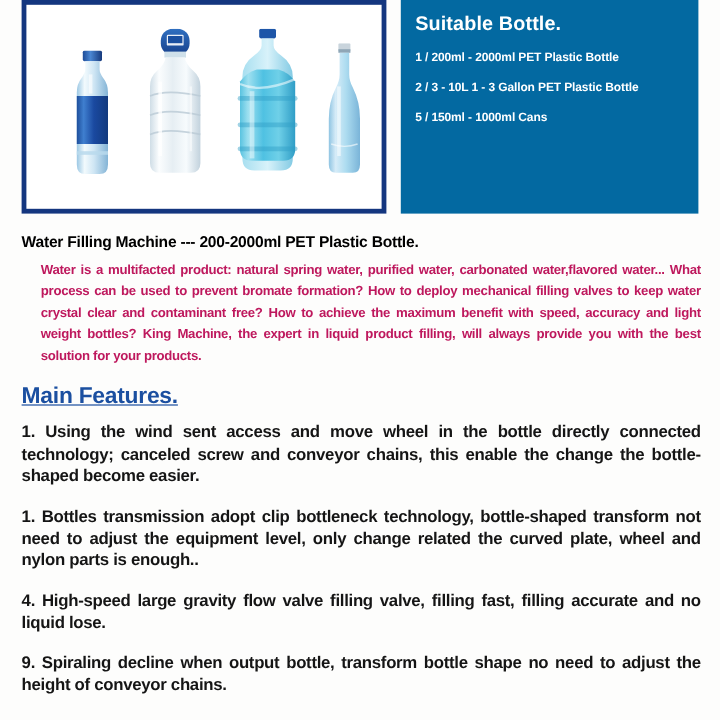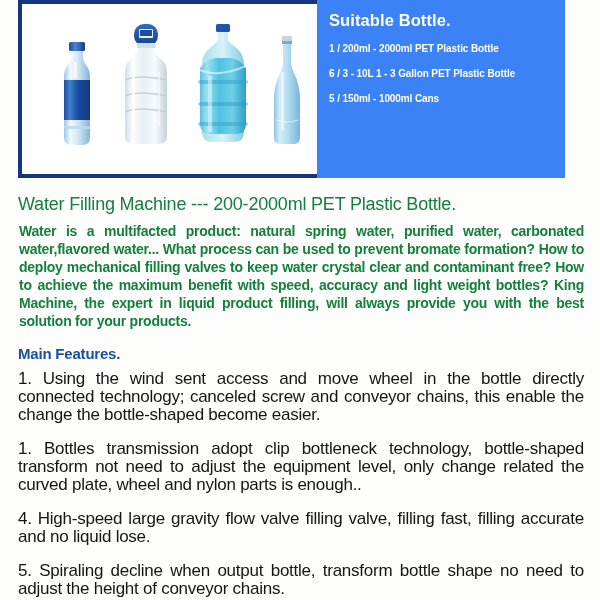--- a/index.html
+++ b/index.html
@@ -52,25 +52,25 @@
   
   .b2 { left: 96px; width: 56px; height: 122px; }
   
   .b3 { left: 170px; width: 62px; height: 122px; }
   
   .b4 { left: 248px; width: 34px; height: 110px; }
 
   
   .spec-panel {
     position: absolute;
-    left: 317px;
+    left: 334px;
     top: 0px;
     width: 248px;
     height: 178px;
-    background: #3b82f6;
+    background: #0369a1;
     box-sizing: border-box;
     padding: 8px 10px 0 12px;
   }
 
   .spec-title {
     color: #ffffff;
     font-size: 16.5px;
     font-weight: bold;
     letter-spacing: 0.1px;
     margin: 3px 0 13px 0;
@@ -87,49 +87,50 @@
 
   
   .content {
     position: absolute;
     left: 18px;
     top: 194px;
     width: 566px;
   }
 
   .section-heading {
-    color: #15803d;
-    font-size: 18px;
-    font-weight: normal;
+    color: #000000;
+    font-size: 13px;
+    font-weight: bold;
     letter-spacing: -0.2px;
     margin: 0 0 7px 0;
   }
 
   .body-paragraph {
-    color: #15803d;
-    font-size: 14px;
+    color: #be185d;
+    font-size: 11px;
     font-weight: bold;
     line-height: 18.1px;
     letter-spacing: -0.25px;
-    margin: 0 0 14px 1px;
+    margin: 0 0 14px 16px;
     text-align: justify;
   }
 
   .feature-heading {
     color: #1b4fa0;
-    font-size: 15px;
+    font-size: 19px;
     font-weight: bold;
     letter-spacing: -0.2px;
     margin: 9px 0 8px 0;
+    text-decoration: underline;
   }
 
   .feature-item {
     color: #151515;
-    font-size: 17px;
-    font-weight: normal;
+    font-size: 14px;
+    font-weight: bold;
     line-height: 18.1px;
     letter-spacing: -0.25px;
     margin: 0 0 16px 0;
     text-align: justify;
   }
 </style>
 </head>
 <body>
 
 <div class="top-section">
@@ -230,31 +231,31 @@
         <path d="M6 84 q11 4 22 0" stroke="#ffffff" stroke-width="1.2" fill="none" opacity="0.6"></path>
         <rect x="11" y="36" width="3" height="58" fill="#ffffff" opacity="0.55"></rect>
       </svg>
 
     </div>
   </div>
 
   <div class="spec-panel">
     <div class="spec-title">Suitable Bottle.</div>
     <div class="spec-item">1 / 200ml - 2000ml PET Plastic Bottle</div>
-    <div class="spec-item">6 / 3 - 10L 1 - 3 Gallon PET Plastic Bottle</div>
+    <div class="spec-item">2 / 3 - 10L 1 - 3 Gallon PET Plastic Bottle</div>
     <div class="spec-item">5 / 150ml - 1000ml Cans</div>
   </div>
 
 </div>
 
 <div class="content">
 
   <h2 class="section-heading">Water Filling Machine --- 200-2000ml PET Plastic Bottle.</h2>
   <p class="body-paragraph">Water is a multifacted product: natural spring water, purified water, carbonated water,flavored water... What process can be used to prevent bromate formation? How to deploy mechanical filling valves to keep water crystal clear and contaminant free? How to achieve the maximum benefit with speed, accuracy and light weight bottles? King Machine, the expert in liquid product filling, will always provide you with the best solution for your products.</p>
 
   <h2 class="feature-heading">Main Features.</h2>
 
   <p class="feature-item">1. Using the wind sent access and move wheel in the bottle directly connected technology; canceled screw and conveyor chains, this enable the change the bottle-shaped become easier.</p>
   <p class="feature-item">1. Bottles transmission adopt clip bottleneck technology, bottle-shaped transform not need to adjust the equipment level, only change related the curved plate, wheel and nylon parts is enough..</p>
   <p class="feature-item">4. High-speed large gravity flow valve filling valve, filling fast, filling accurate and no liquid lose.</p>
-  <p class="feature-item">5. Spiraling decline when output bottle, transform bottle shape no need to adjust the height of conveyor chains.</p>
+  <p class="feature-item">9. Spiraling decline when output bottle, transform bottle shape no need to adjust the height of conveyor chains.</p>
 
 </div>
 
 </body></html>

